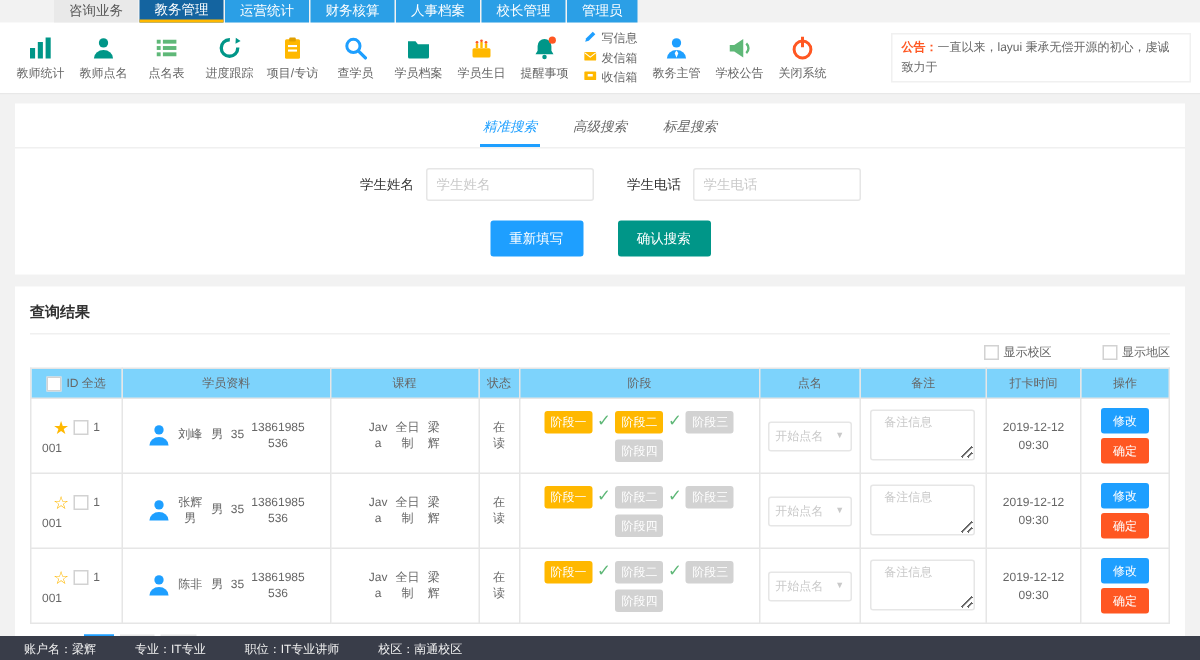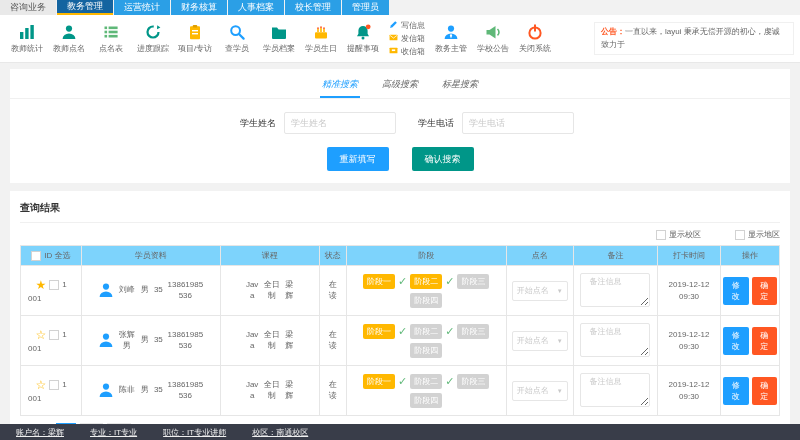--- a/index.html
+++ b/index.html
@@ -1,20 +1,20 @@
 <!DOCTYPE html>
 <html><head>
 <meta charset="utf-8">
 <style>
   * { margin:0; padding:0; box-sizing:border-box; }
   html,body { width:800px; height:440px; }
   body { background:#f2f2f2; font-family:"Liberation Sans","DejaVu Sans",sans-serif; overflow:hidden; position:relative; }
 
   
-  .topnav { display:flex; height:15px; background:#f2f2f2; align-items:stretch; }
+  .topnav { display:flex; height:15px; background:#f2f2f2; align-items:stretch;margin-left:36px; }
   .tab { font-size:9px; padding:0 10px; display:flex; align-items:center; color:#fff; background:#2b9fe6; margin-right:1px; cursor:pointer; white-space:nowrap; }
   .tab.first { background:#e9e9e9; color:#555; }
   .tab.active { background:#1464a0; border-bottom:2px solid #FFB800; }
 
   
   .toolbar { height:48px; background:#fff; display:flex; align-items:center; padding:0 6px; border-bottom:1px solid #e8e8e8; }
   .tool { width:42px; display:flex; flex-direction:column; align-items:center; gap:2px; cursor:pointer; flex:none; }
   .tool .tlabel { font-size:8px; color:#666; white-space:nowrap; }
   .icon { width:17px; height:17px; display:flex; align-items:center; justify-content:center; }
   .icon svg { width:16px; height:16px; }
@@ -61,30 +61,30 @@
   .stages { display:flex; flex-wrap:wrap; align-items:center; justify-content:center; gap:3px; row-gap:4px; }
   .stage { padding:2px 4px; border-radius:2px; color:#fff; font-size:8px; white-space:nowrap; cursor:pointer; }
   .stage.on { background:#FFB800; }
   .stage.off { background:#d2d2d2; }
   .check { color:#5FB878; font-size:11px; font-weight:bold; line-height:1; }
   .selectbox { width:56px; height:20px; border:1px solid #e6e6e6; border-radius:2px; background:#fff; display:flex; align-items:center; justify-content:space-between; padding:0 4px; margin:0 auto; font-size:8px; color:#c9c9c9; cursor:pointer; }
   .caret { font-size:6px; color:#c9c9c9; }
   .remark { width:70px; height:34px; border:1px solid #e6e6e6; border-radius:2px; font-size:8px; color:#666; padding:2px 8px; font-family:"Liberation Sans",sans-serif; }
   .remark::placeholder { color:#c9c9c9; }
   .time { display:inline-block; width:41px; word-break:break-all; line-height:1.5; color:#666; }
-  .acts { display:flex; flex-direction:row; align-items:center; gap:3px; }
+  .acts { display:flex; flex-direction:column; align-items:center; gap:3px; }
   .abtn { font-size:8px; color:#fff; border:none; border-radius:2px; padding:3px 8px; cursor:pointer; }
   .abtn.edit { background:#1E9FFF; }
   .abtn.confirm { background:#FF5722; }
 
   .pager { display:flex; align-items:center; gap:4px; margin-top:7px; font-size:8px; color:#666; }
   .page { min-width:20px; height:17px; border:1px solid #e6e6e6; background:#fff; display:flex; align-items:center; justify-content:center; padding:0 4px; cursor:pointer; }
   .page.active { background:#1E9FFF; border-color:#1E9FFF; color:#fff; }
 
-  .footer { position:absolute; left:0; right:0; bottom:0; height:16px; background:#393D49; color:#f0f0f0; font-size:8px; display:flex; align-items:center; gap:26px; padding:0 16px; z-index:20;text-decoration:underline; }
+  .footer { position:absolute; left:0; right:0; bottom:0; height:16px; background:#393D49; color:#f0f0f0; font-size:8px; display:flex; align-items:center; gap:26px; padding:0 16px; z-index:20; }
 </style>
 </head>
 <body>
 
 <div class="topnav">
   <div class="tab first">咨询业务</div>
   <div class="tab active">教务管理</div>
   <div class="tab">运营统计</div>
   <div class="tab">财务核算</div>
   <div class="tab">人事档案</div>

